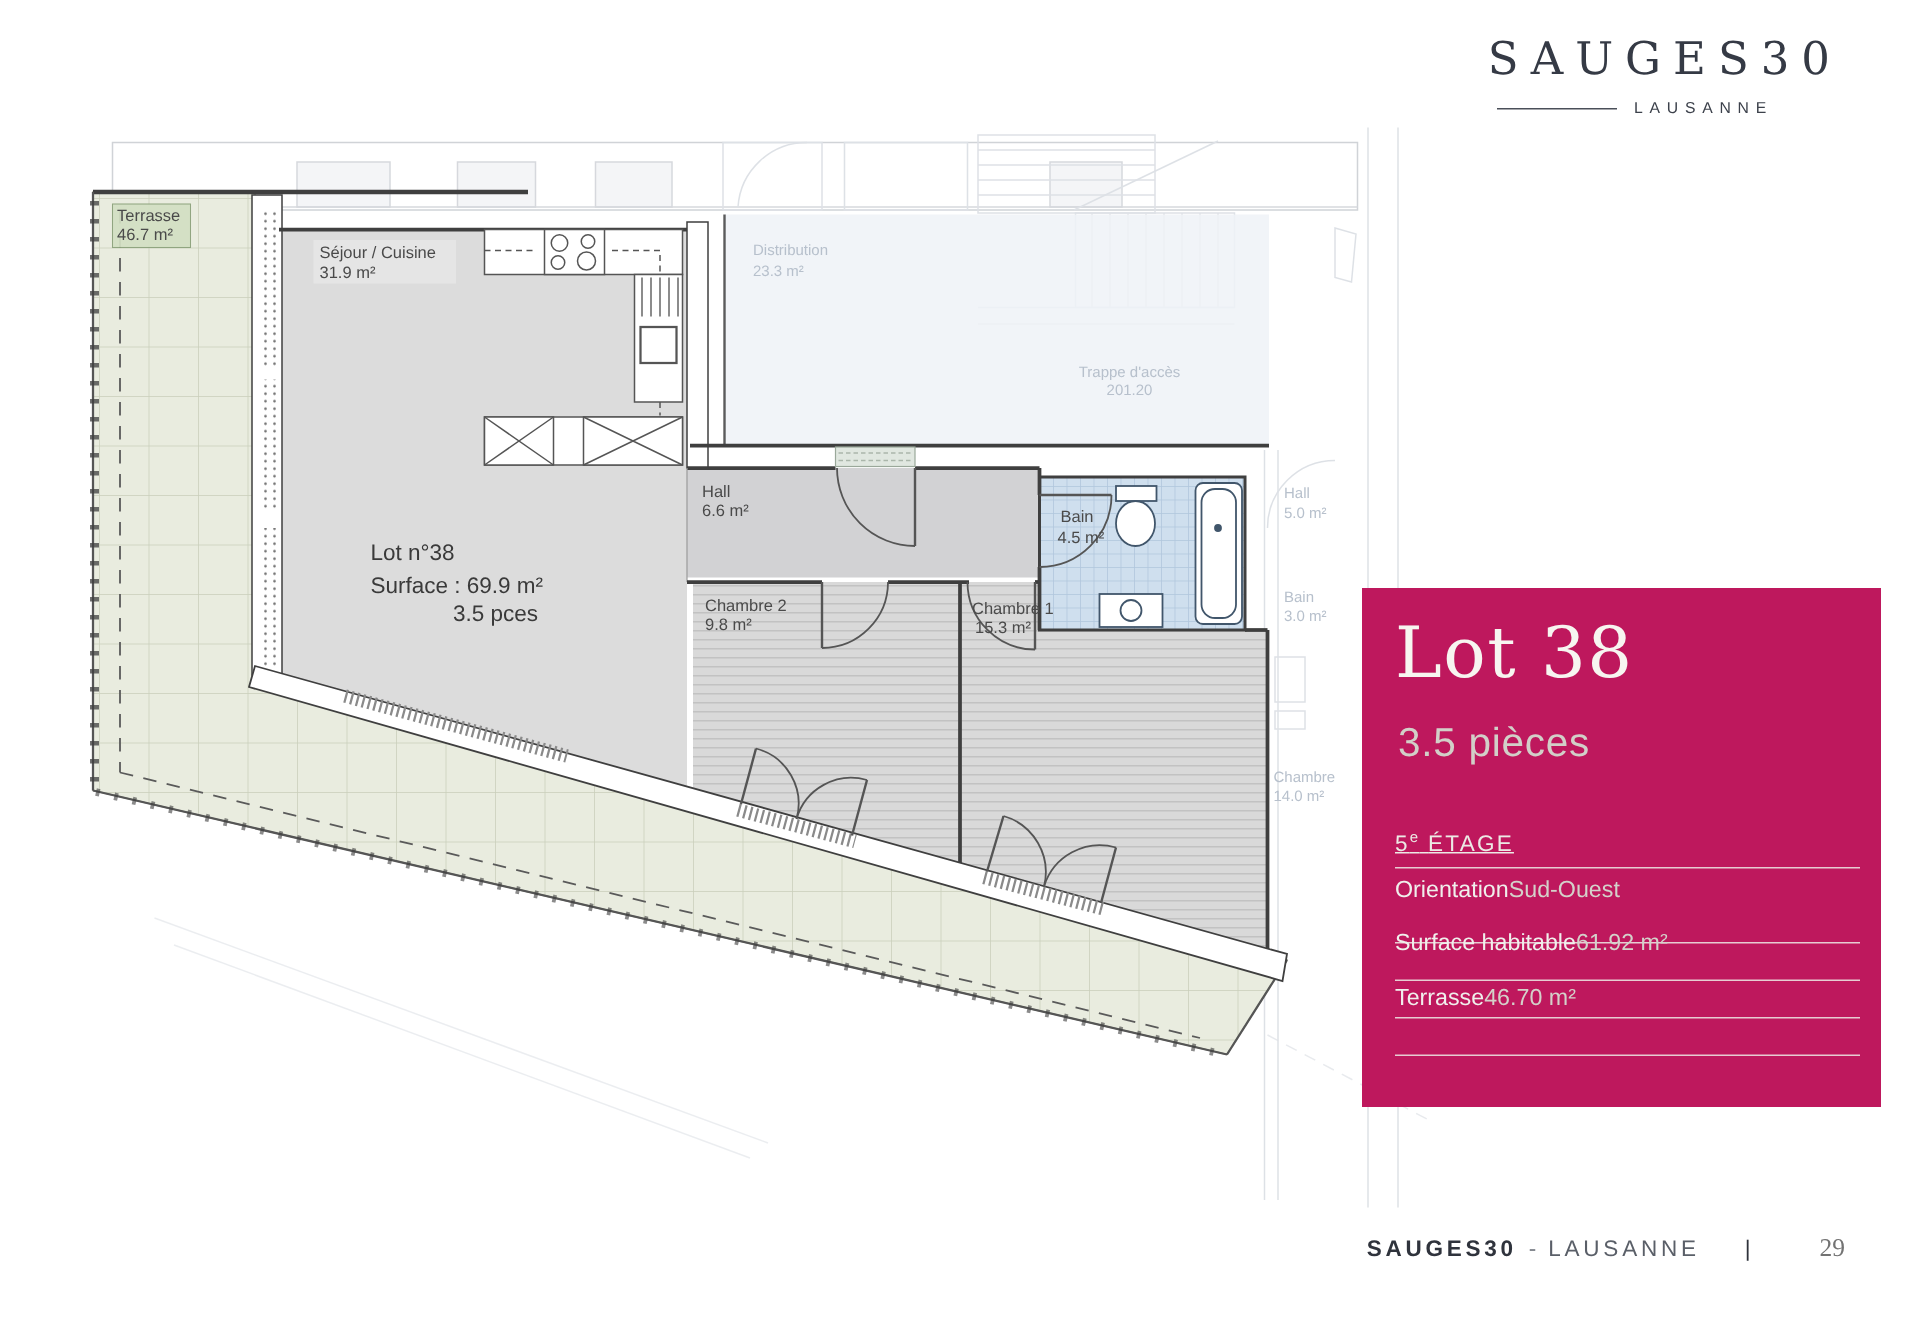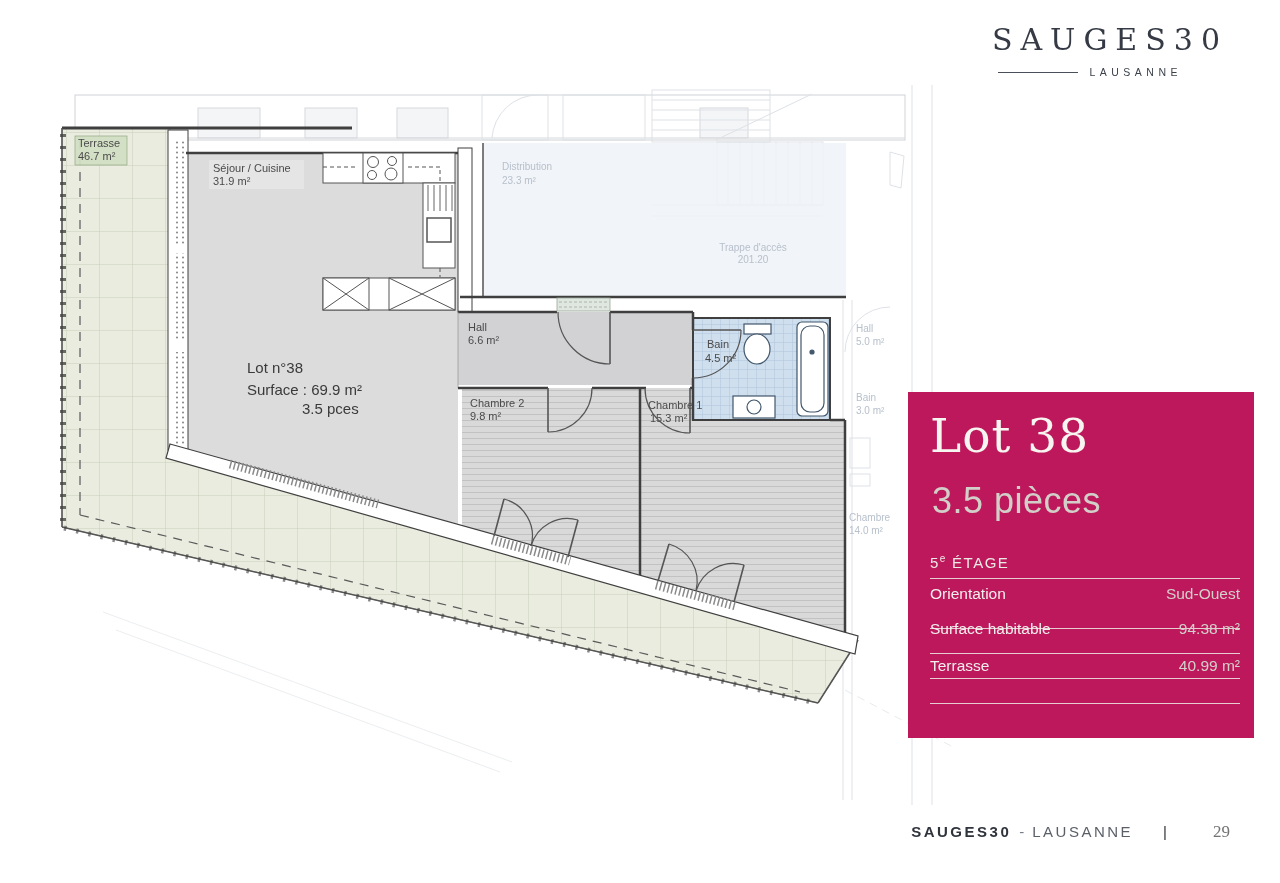--- a/index.html
+++ b/index.html
@@ -21,25 +21,25 @@
   .centerlabel{font-size:15px;fill:#3a3a3a;}
   
   .panel{
     position:absolute;left:872px;top:392px;width:346px;height:346px;
     background:#be185d;color:#f2f1ec;margin-left:36px;
   }
   .panel .lot-title{
     position:absolute;top:16px;left:22px;
     font-family:"DejaVu Serif","Liberation Serif",serif;font-size:47px;color:#f7f5f0;letter-spacing:1px;
   }
-  .panel .rooms-title{position:absolute;top:88px;left:24px;font-size:36px;color:#d2cfc8;letter-spacing:.5px;}
-  .panel .floor{position:absolute;top:161px;left:22px;font-size:15px;letter-spacing:1.5px;color:#eceae5;}
+  .panel .rooms-title{position:absolute;top:88px;left:24px;font-size:27px;color:#d2cfc8;letter-spacing:.5px;}
+  .panel .floor{position:absolute;top:161px;left:22px;font-size:15px;letter-spacing:1.5px;color:#eceae5;text-decoration:underline;}
   .panel .floor .sup{font-size:10px;vertical-align:super;letter-spacing:1px;}
   .panel .hr{position:absolute;left:22px;right:14px;height:1px;background:rgba(238,236,230,.85);}
-  .panel .row{position:absolute;left:22px;right:14px;height:24px;display:flex;align-items:center;justify-content:space-between;font-size:15.5px;}
+  .panel .row{position:absolute;left:22px;right:14px;height:24px;display:flex;align-items:center;justify-content:flex-start;font-size:15.5px;}
   .panel .row .lbl{color:#f0efec;}
   .panel .row .val{color:#d4d1ca;}
   
   .footer{
     position:absolute;top:822px;right:50px;display:flex;align-items:baseline;
     font-size:15px;color:#2f333c;
   }
   .footer .brand{font-weight:bold;letter-spacing:2.5px;color:#2f333c;}
   .footer .sep{margin:0 8px;color:#7a7e86;}
   .footer .city{letter-spacing:2.5px;color:#5a5f68;}
@@ -307,26 +307,26 @@
   <div class="hr" style="top:186px"></div>
 
   <div class="row" style="top:190px">
     <span class="lbl">Orientation</span>
     <span class="val">Sud-Ouest</span>
   </div>
 
   <div class="hr" style="top:236px"></div>
   <div class="row" style="top:225px">
     <span class="lbl">Surface habitable</span>
-    <span class="val">94.38 m²</span>
+    <span class="val">61.92 m²</span>
   </div>
   <div class="hr" style="top:261px"></div>
   <div class="row" style="top:262px">
     <span class="lbl">Terrasse</span>
-    <span class="val">40.99 m²</span>
+    <span class="val">46.70 m²</span>
   </div>
   <div class="hr" style="top:286px"></div>
   <div class="hr" style="top:311px"></div>
 </div>
 
 <div class="footer">
   <span class="brand">SAUGES30</span>
   <span class="sep">-</span>
   <span class="city">LAUSANNE</span>
   <span class="bar">|</span>

